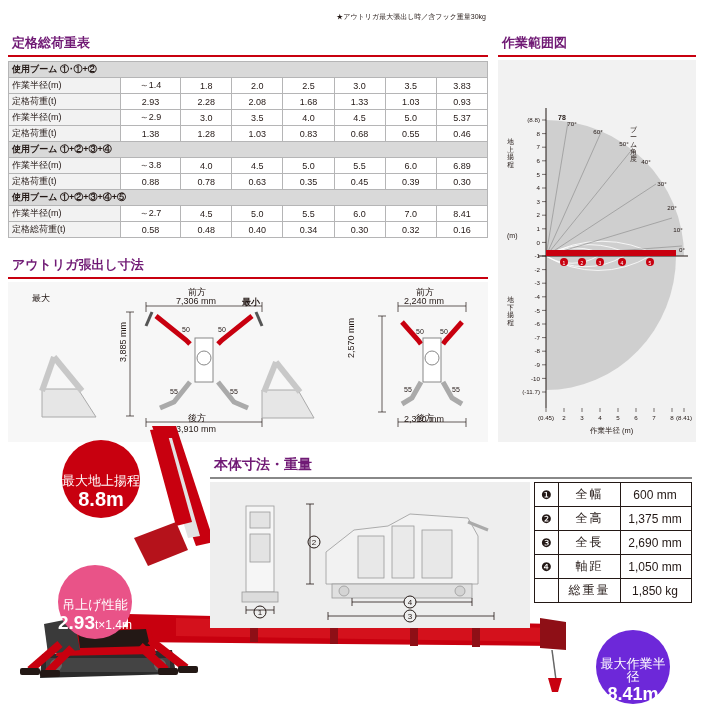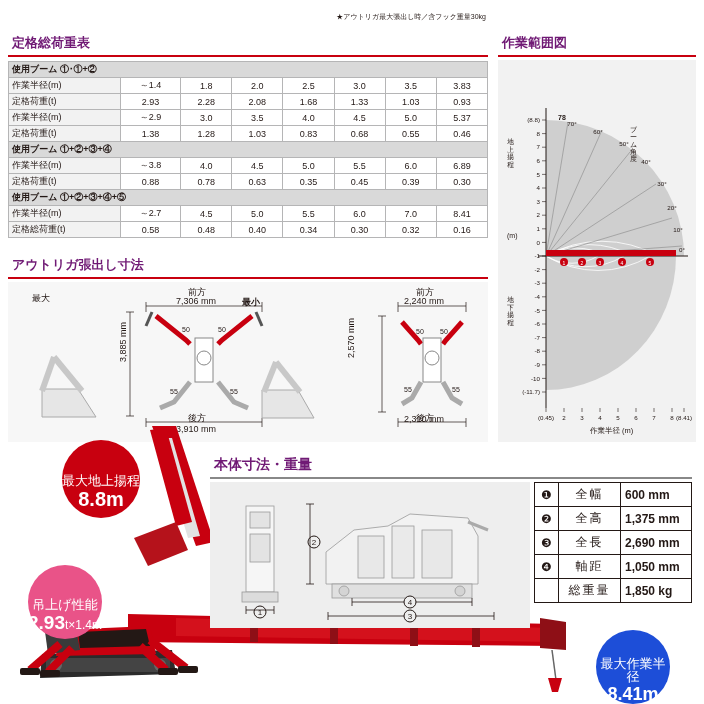--- a/index.html
+++ b/index.html
@@ -48,35 +48,35 @@
   
   .bubble {
     position:absolute; border-radius:50%; color:#fff;
     display:flex; flex-direction:column; align-items:center; justify-content:center;
     text-align:center; line-height:1;
   }
   .bubble .cap { font-size:13px; margin-bottom:2px;margin-top:25px; }
   .bubble .val { font-weight:bold; }
   #bubble-height { left:62px; top:440px; width:78px; height:78px; background:#c8000f; }
   #bubble-height .val { font-size:20px; }
-  #bubble-lift { left:28px; top:565px; width:74px; height:74px; background:#e95388;justify-content:center; }
+  #bubble-lift { left:58px; top:565px; width:74px; height:74px; background:#e95388;justify-content:center; }
   #bubble-lift .val { font-size:19px; }
   #bubble-lift .val small { font-size:12px; font-weight:normal;margin-top:6px; }
-  #bubble-radius { left:596px; top:630px; width:74px; height:74px; background:#1d4ed8; }
+  #bubble-radius { left:596px; top:630px; width:74px; height:74px; background:#6d28d9; }
   #bubble-radius .val { font-size:18px; }
 
   
   #dims { position:absolute; left:210px; top:428px; width:482px; height:172px; }
   #dims .body { position:relative; width:482px; height:146px; margin-top:3px; }
   #dims .drawing { position:absolute; left:0; top:0; width:320px; height:146px; background:#eeeeee; }
   table.dm { position:absolute; right:0; top:0; border-collapse:collapse; width:158px; font-size:12px; }
   table.dm td { border:1px solid #231815; height:24px; padding:0 4px; background:#fff; }
   table.dm td.n { width:24px; text-align:center; }
   table.dm td.k { width:62px; text-align:center; letter-spacing:2px; }
-  table.dm td.v { text-align:left; padding-right:6px;font-weight:bold; }
+  table.dm td.v { text-align:center; padding-right:6px; }
 </style>
 </head>
 <body>
 
 <div id="load-chart">
   <div class="panel-title">定格総荷重表</div>
   <div class="note">★アウトリガ最大張出し時／含フック重量30kg</div>
   <table class="lc">
     <tbody id="lc-body">
         <tr>

